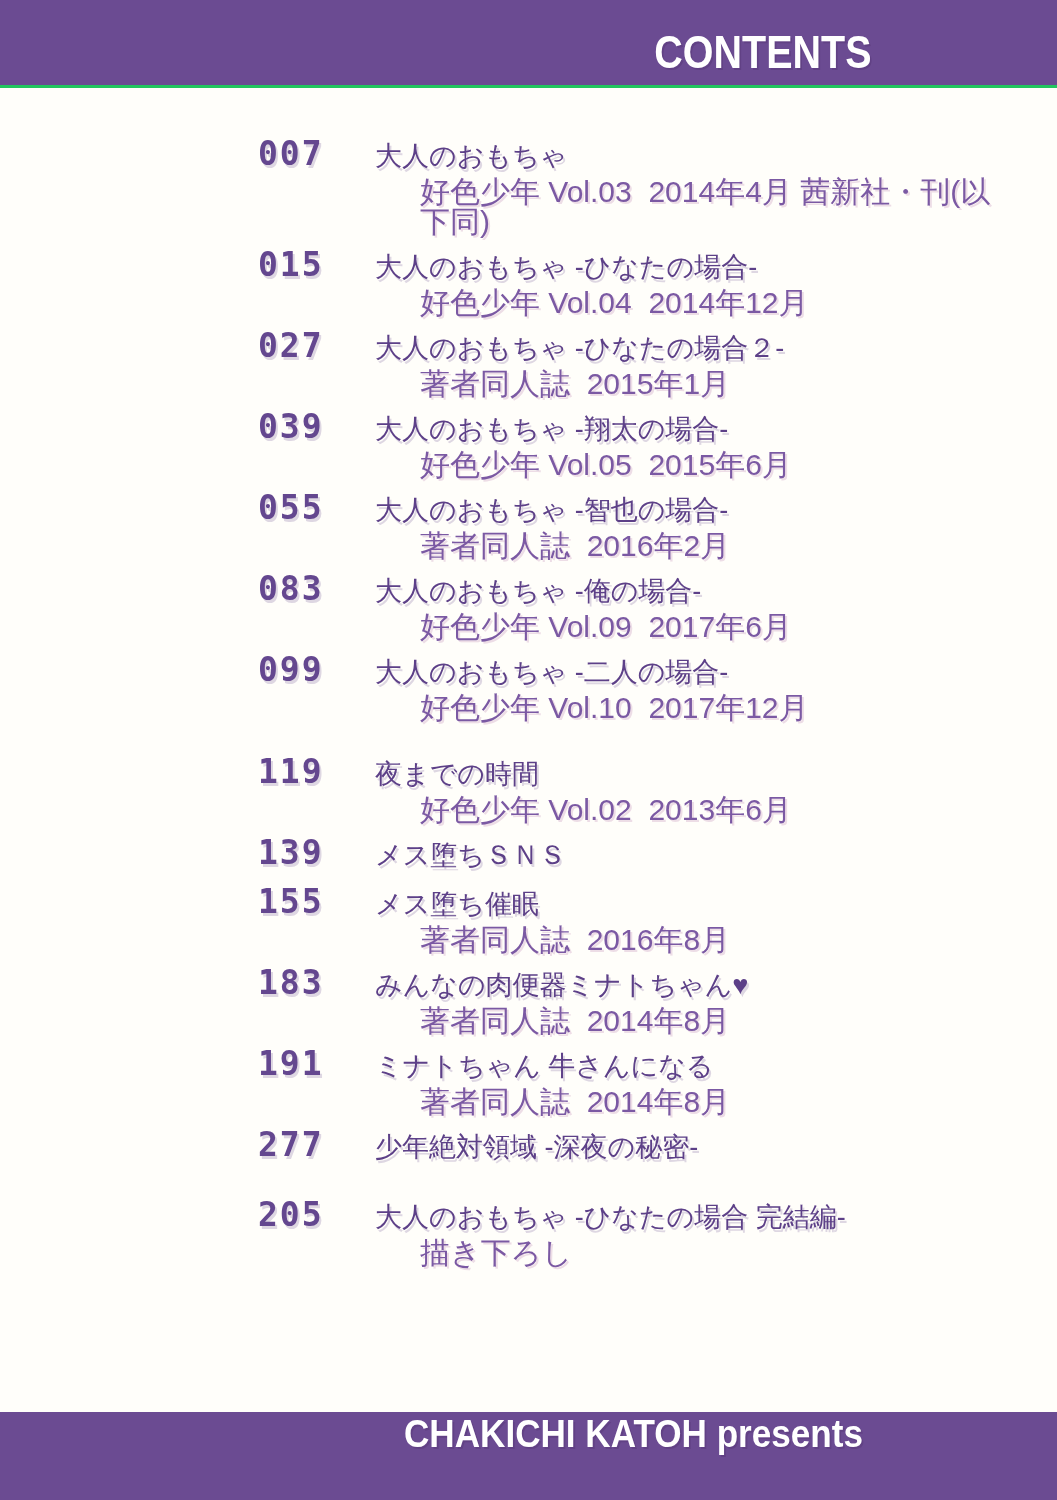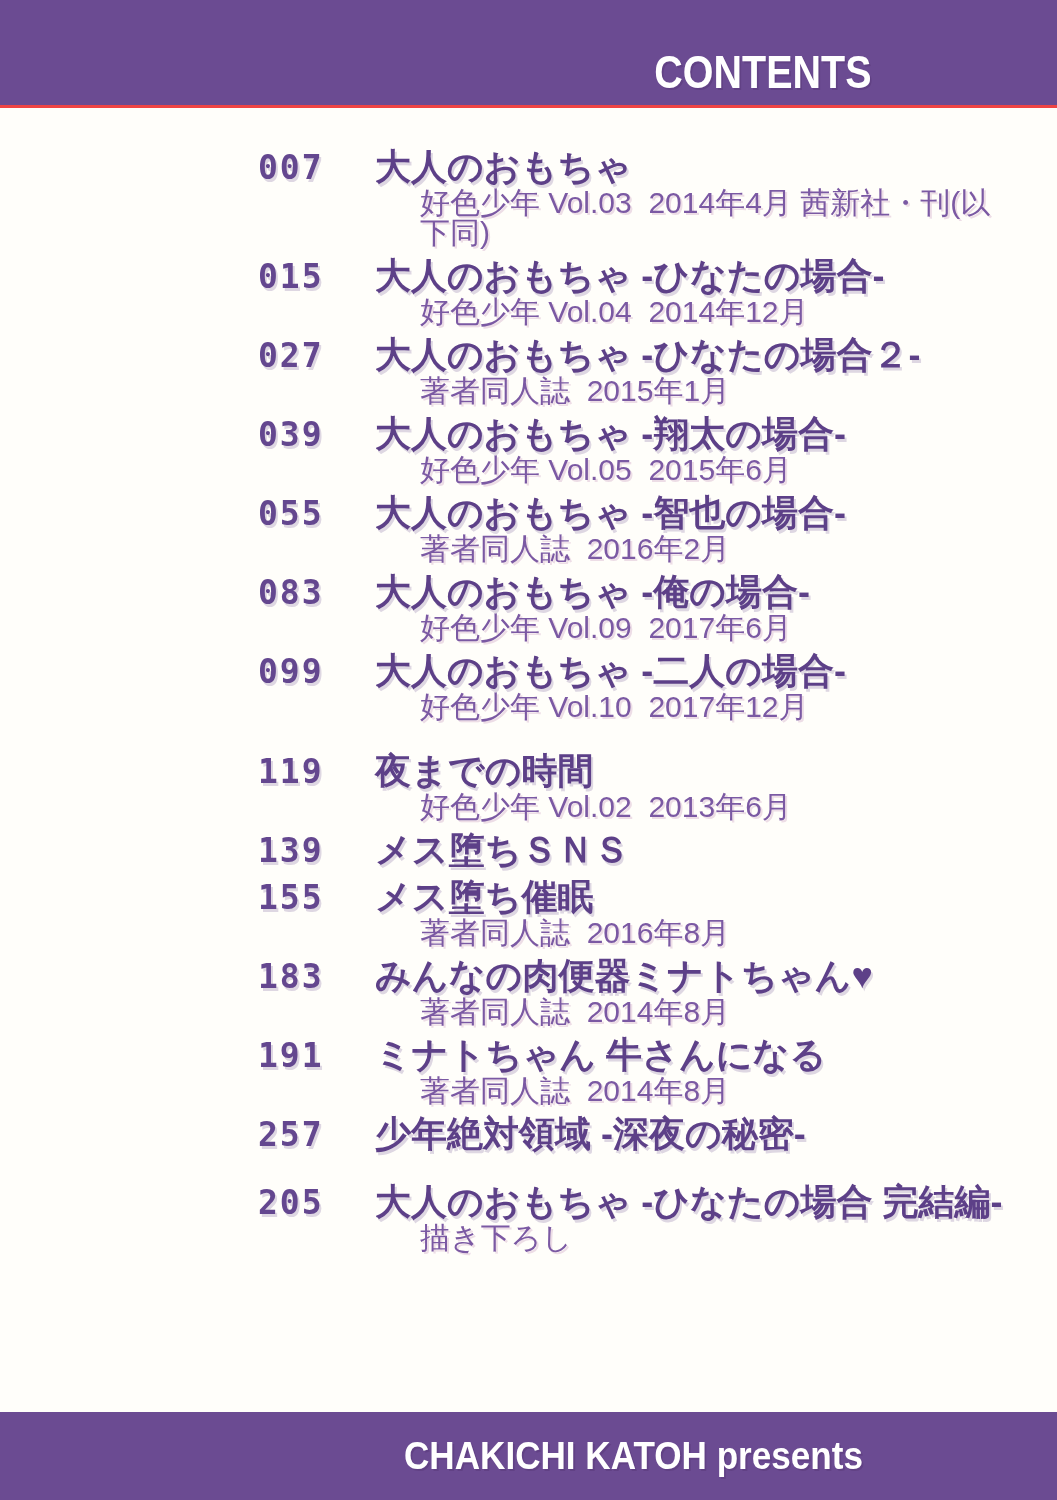--- a/index.html
+++ b/index.html
@@ -18,29 +18,29 @@
     position: absolute;
     left: 0;
     width: 100%;
     background: #6b4b92;
     box-sizing: border-box;
     display: flex;
     justify-content: flex-end;
   }
   .bar-top {
     top: 0;
-    height: 108px;
-    border-bottom: 3px solid #ef4444;
+    height: 88px;
+    border-bottom: 3px solid #22c55e;
     align-items: flex-end;
     padding: 16px 186px 6px 0;
   }
   .bar-bottom {
     bottom: 0;
     height: 88px;
-    align-items: center;
+    align-items: flex-start;
     padding: 0 194px 0 0;
   }
   .bar-title {
     color: #ffffff;
     font-weight: bold;
     font-size: 47px;
     letter-spacing: 0px;
     transform: scaleX(0.84);
     transform-origin: right center;
     white-space: pre;
@@ -50,21 +50,21 @@
     color: #ffffff;
     font-weight: bold;
     font-size: 39px;
     transform: scaleX(0.90);
     transform-origin: right center;
     white-space: pre;
     text-shadow: 2px 2px 0 rgba(80,50,110,0.35);
   }
   .toc {
     position: absolute;
-    top: 111px;
+    top: 98px;
     left: 0;
     right: 0;
     padding: 37px 40px 0 258px;
     box-sizing: border-box;
   }
   .group + .group {
     margin-top: 30px;
   }
   .entry {
     margin-bottom: 9px;
@@ -78,22 +78,22 @@
     flex: 0 0 117px;
     font-family: "DejaVu Sans Mono", monospace;
     font-weight: bold;
     font-size: 33px;
     line-height: 37px;
     letter-spacing: 2px;
     color: #64478f;
     text-shadow: 2px 3px 0 #ded7e2;
   }
   .entry-title {
-    font-weight: bold;
-    font-size: 36px;
+    font-weight: normal;
+    font-size: 27px;
     line-height: 37px;
     color: #5d4088;
     white-space: pre-wrap;
     text-shadow: 2px 3px 0 #ded7e2;
   }
   .entry-sub {
     margin-left: 162px;
     margin-top: 2px;
     font-size: 30px;
     line-height: 30px;
@@ -193,21 +193,21 @@
   </div>
         <div class="entry">
     <div class="entry-head">
       <span class="entry-num">191</span>
       <span class="entry-title">ミナトちゃん 牛さんになる</span>
     </div>
     <div class="entry-sub">著者同人誌  2014年8月</div>
   </div>
         <div class="entry">
     <div class="entry-head">
-      <span class="entry-num">257</span>
+      <span class="entry-num">277</span>
       <span class="entry-title">少年絶対領域 -深夜の秘密-</span>
     </div>
   </div>
       </section>
       <section class="group">
         <div class="entry">
     <div class="entry-head">
       <span class="entry-num">205</span>
       <span class="entry-title">大人のおもちゃ -ひなたの場合 完結編-</span>
     </div>

